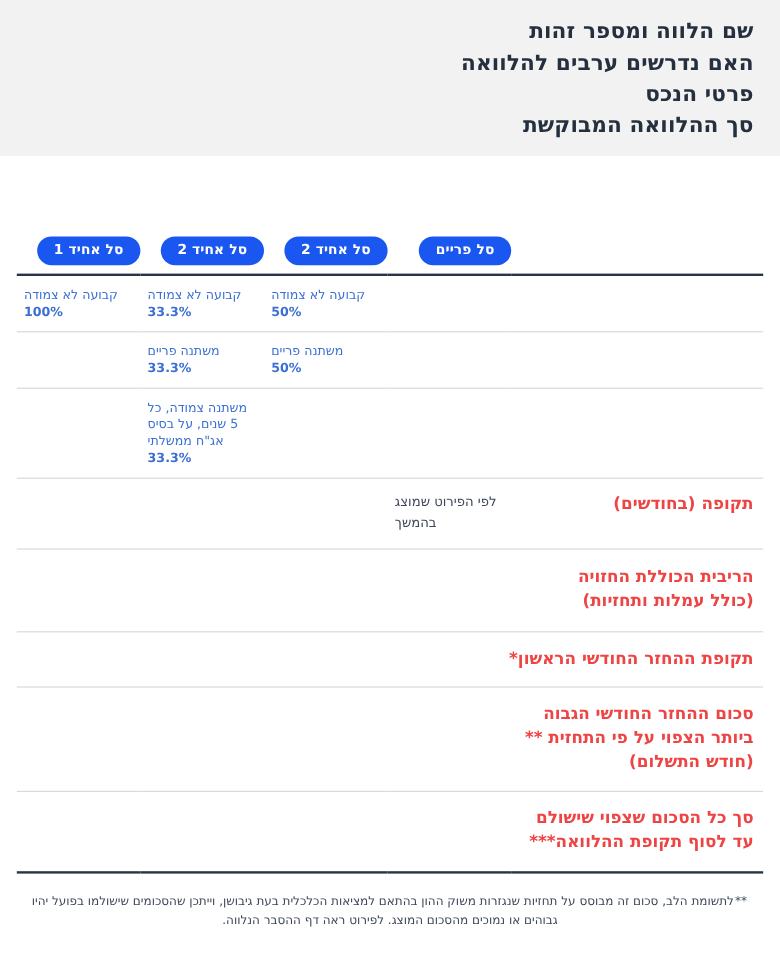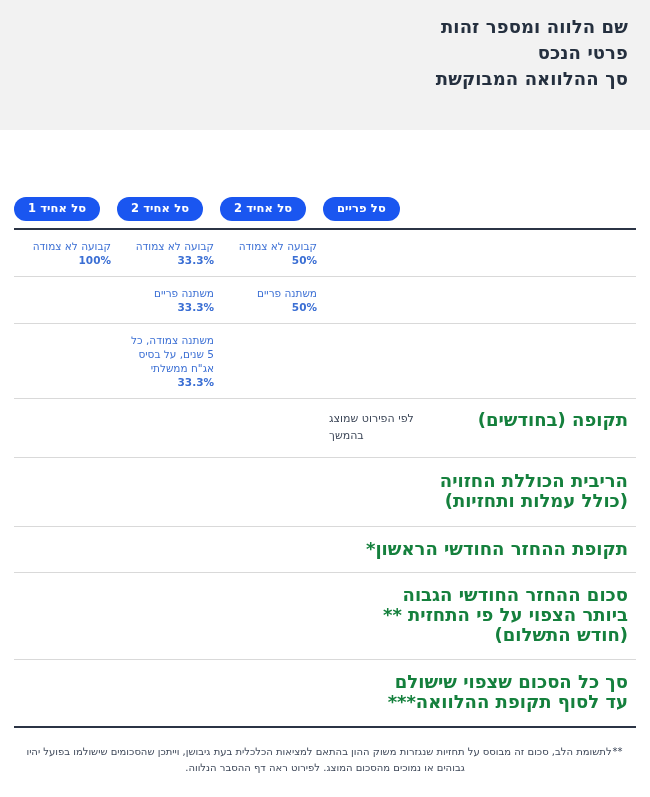--- a/index.html
+++ b/index.html
@@ -45,21 +45,21 @@
   }
   table.compare {
     width: 100%;
     border-collapse: collapse;
     table-layout: fixed;
   }
   table.compare col.c-label { width: 210px; }
   table.compare col.c-basket { width: 103px; }
 
   
-  tr.badges td { padding: 0 0 7px 0; vertical-align: bottom; text-align: left; }
+  tr.badges td { padding: 0 0 7px 0; vertical-align: bottom; text-align: right; }
   .badge {
     display: inline-block;
     background: #1a56f0;
     color: #ffffff;
     font-size: 11.5px;
     font-weight: bold;
     border-radius: 999px;
     padding: 5px 14px 6px 14px;
     line-height: 13px;
     white-space: nowrap;
@@ -82,29 +82,29 @@
     line-height: 0;
   }
 
   
   tr.datarow td {
     vertical-align: top;
     padding: 9px 6px 9px 6px;
   }
   td.rowlabel {
     text-align: right;
-    font-size: 18px;
+    font-size: 14px;
     font-weight: bold;
-    color: #15803d;
+    color: #ef4444;
     line-height: 20px;
     white-space: nowrap;
     padding-right: 8px !important;
   }
   td.cell {
-    text-align: right;
+    text-align: left;
     font-size: 10.5px;
     color: #3b6fd4;
     line-height: 14px;
   }
   td.cell .cell-name { display: block; }
   td.cell .cell-pct  { display: block; font-weight: bold; }
 
   td.note-cell {
     text-align: left;
     font-size: 11px;
@@ -132,20 +132,21 @@
     margin-bottom: 11px;
   }
   .fn-mark { display: inline-block; min-width: 12px; }
   .fn.wide { text-align: center; }
 </style>
 </head>
 <body>
 
 <div class="header-band">
   <div class="header-line">שם הלווה ומספר זהות</div>
+  <div class="header-line">האם נדרשים ערבים להלוואה</div>
   <div class="header-line">פרטי הנכס</div>
   <div class="header-line">סך ההלוואה המבוקשת</div>
 </div>
 
 <div class="band-spacer"></div>
 
 <div class="table-wrap">
   <table class="compare">
     <colgroup>
       <col class="c-label">

